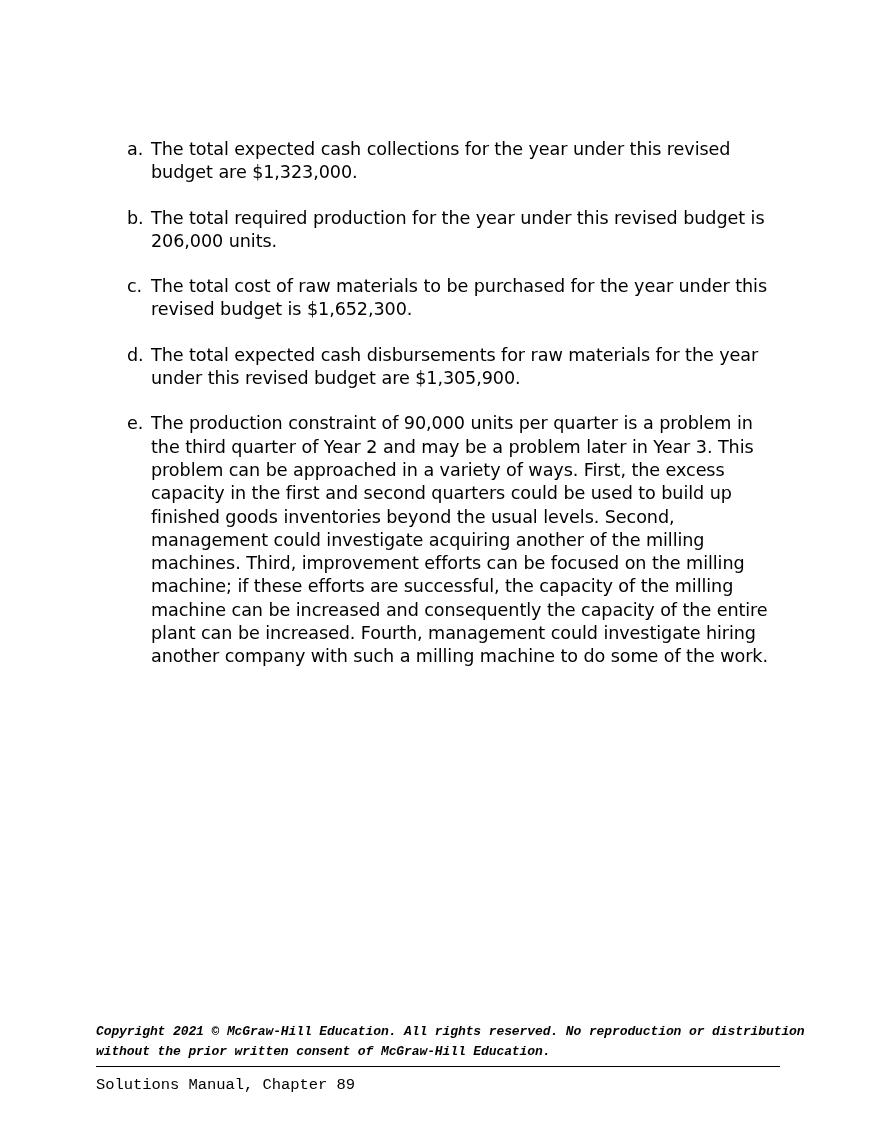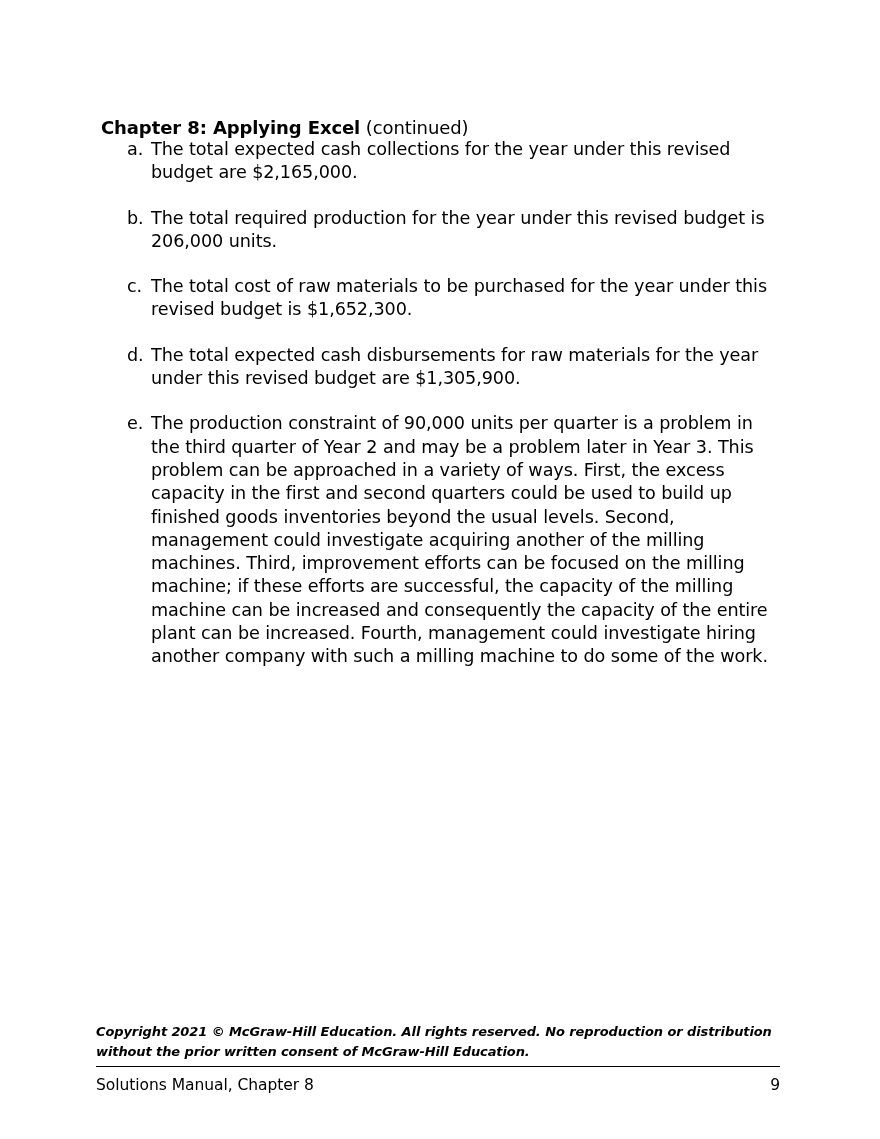--- a/index.html
+++ b/index.html
@@ -67,62 +67,59 @@
   .answer-text {
     display: block;
   }
 
   
   .footer {
     position: absolute;
     left: 96px;
     top: 1022px;
     width: 684px;
+    font-family: Liberation Mono, monospace;
   }
   .copyright {
     font-size: 13px;
     line-height: 20px;
     font-style: italic;
     font-weight: bold;
     width: 712px;
     letter-spacing: -0.1px;
   }
   .footer-rule {
     margin-top: 4px;
     width: 684px;
     height: 0;
     border: 0;
     border-top: 1.6px solid #000000;
   }
   .footer-bar {
     display: flex;
-    justify-content: space-between;
     align-items: baseline;
     margin-top: 4px;
     width: 684px;
     font-size: 15.5px;
     line-height: 20px;
     letter-spacing: -0.05px;
   }
   .footer-left { white-space: nowrap; }
   .footer-right { white-space: nowrap; }
 </style>
 </head>
 <body>
 
 <div class="page">
 
-  <h1 class="doc-heading">
-    <span class="heading-strong">Chapter 8: Applying Excel</span><span class="heading-note"> (continued)</span>
-  </h1>
 
   <ol class="answer-list">
     <li class="answer-item">
       <span class="answer-marker">a.</span>
-      <span class="answer-text">The total expected cash collections for the year under this revised budget are $2,165,000.</span>
+      <span class="answer-text">The total expected cash collections for the year under this revised budget are $1,323,000.</span>
     </li>
     <li class="answer-item">
       <span class="answer-marker">b.</span>
       <span class="answer-text">The total required production for the year under this revised budget is 206,000 units.</span>
     </li>
     <li class="answer-item">
       <span class="answer-marker">c.</span>
       <span class="answer-text">The total cost of raw materials to be purchased for the year under this revised budget is $1,652,300.</span>
     </li>
     <li class="answer-item">

